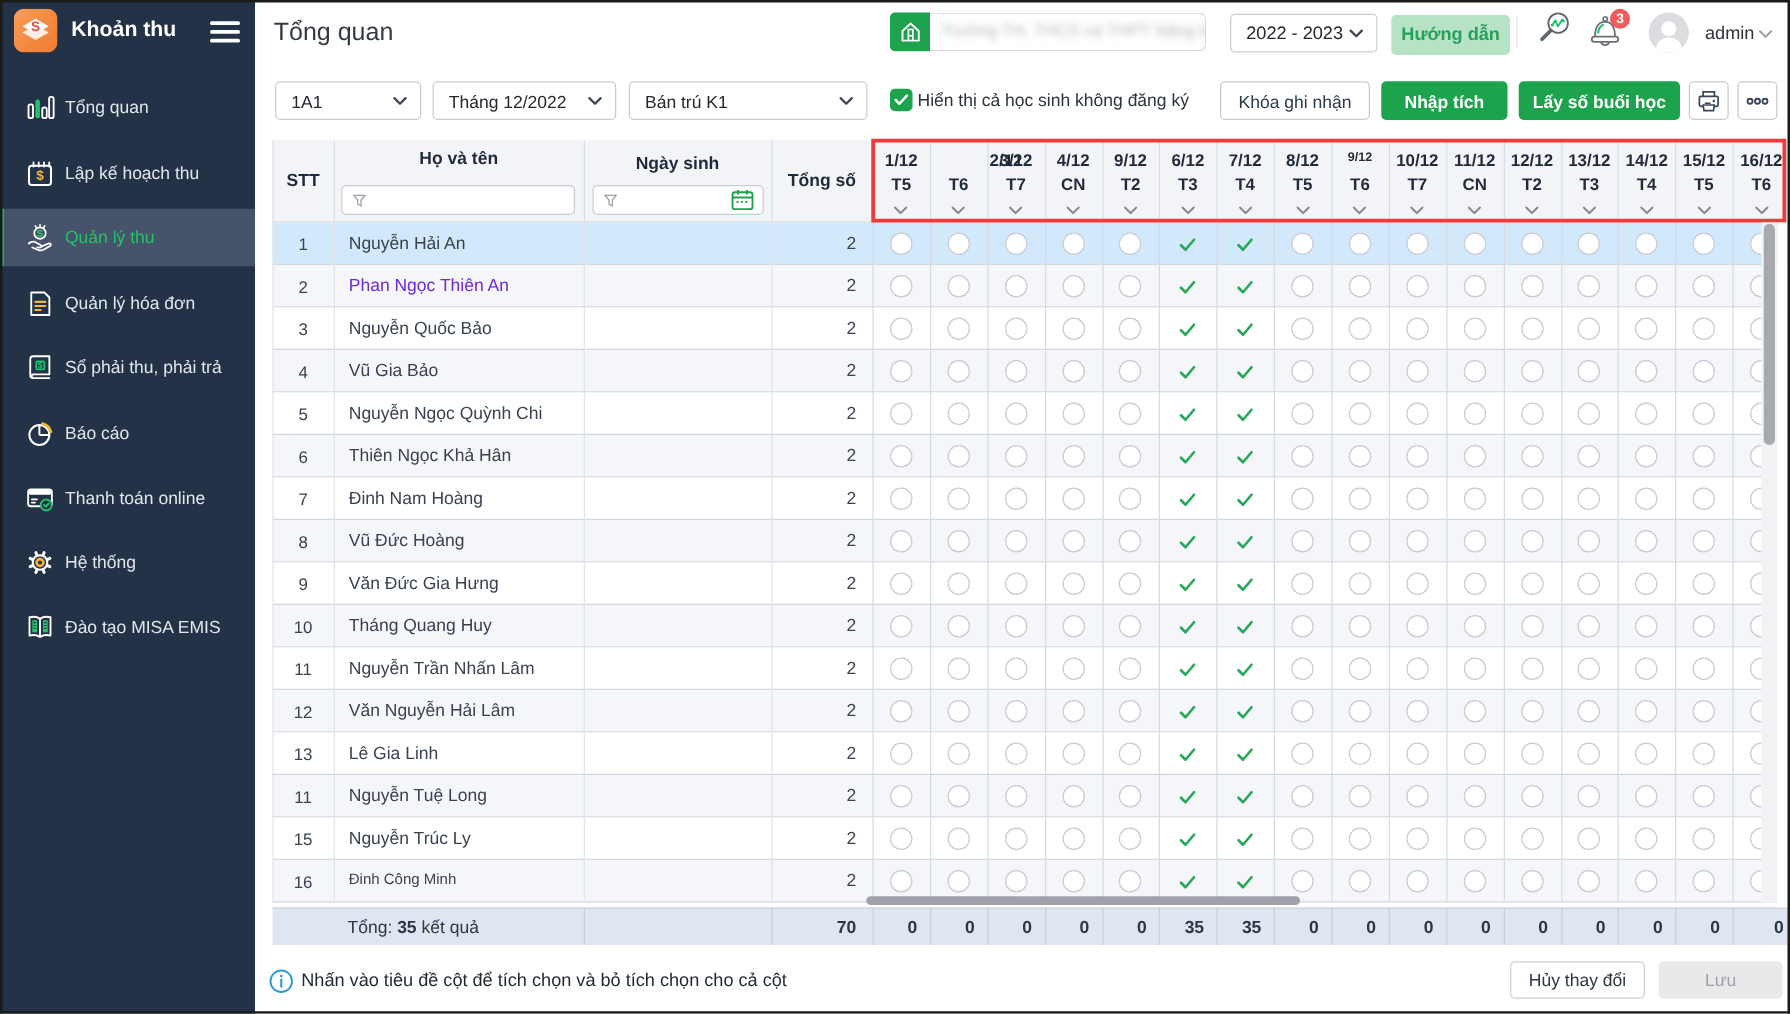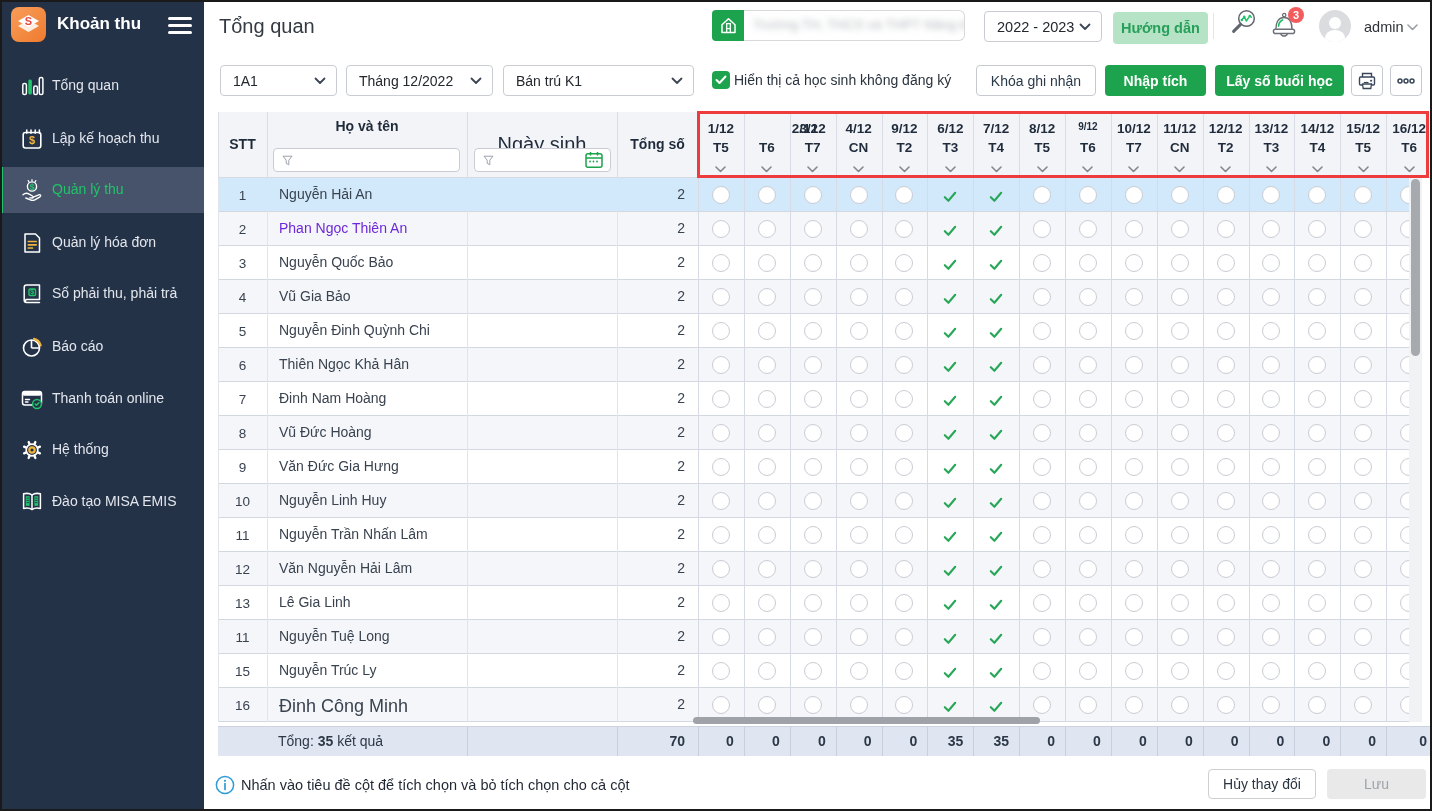--- a/index.html
+++ b/index.html
@@ -207,21 +207,21 @@
 <div class="abs" style="left:1065.0px;top:112px;width:1px;height:66px;background:#dadde5;"></div>
 <div class="abs" style="left:1110.9px;top:112px;width:1px;height:66px;background:#dadde5;"></div>
 <div class="abs" style="left:1156.8px;top:112px;width:1px;height:66px;background:#dadde5;"></div>
 <div class="abs" style="left:1202.6px;top:112px;width:1px;height:66px;background:#dadde5;"></div>
 <div class="abs" style="left:1248.5px;top:112px;width:1px;height:66px;background:#dadde5;"></div>
 <div class="abs" style="left:1294.4px;top:112px;width:1px;height:66px;background:#dadde5;"></div>
 <div class="abs" style="left:1340.2px;top:112px;width:1px;height:66px;background:#dadde5;"></div>
 <div class="abs" style="left:1386.1px;top:112px;width:1px;height:66px;background:#dadde5;"></div>
 <div class="abs flexc" style="left:218px;top:112px;width:49px;height:64px;font-size:14px;font-weight:bold;color:#1f2b3a;">STT</div>
 <div class="abs" style="left:267px;top:118px;width:200px;text-align:center;font-size:14px;font-weight:bold;color:#1f2b3a;">Họ và tên</div>
-<div class="abs" style="left:467px;top:133px;width:150px;text-align:center;font-size:20px;font-weight:normal;color:#1f2b3a;">Ngày sinh</div>
+<div class="abs" style="left:467px;top:122px;width:150px;text-align:center;font-size:14px;font-weight:bold;color:#1f2b3a;">Ngày sinh</div>
 <div class="abs flexc" style="left:617px;top:112px;width:81px;height:64px;font-size:14px;font-weight:bold;color:#1f2b3a;">Tổng số</div>
 <div class="abs" style="left:273px;top:148px;width:187px;height:24px;background:#fff;border:1px solid #c9cdd3;border-radius:4px;display:flex;align-items:center;">
 <span style="margin-left:8px;display:flex;">
       <svg width="11" height="11" viewBox="0 0 11 11" fill="none">
         <path d="M1 1.2 H10 L6.8 5.2 V9.8 L4.2 8.3 V5.2 Z" stroke="#9aa1ab" stroke-width="1"></path>
       </svg>
     </span>
   </div>
 <div class="abs" style="left:474px;top:148px;width:137px;height:24px;background:#fff;border:1px solid #c9cdd3;border-radius:4px;display:flex;align-items:center;">
 <span style="margin-left:8px;display:flex;">
@@ -331,41 +331,41 @@
 <div class="abs" style="left:218px;top:246px;width:1214px;height:34px;background:#ffffff;border-bottom:1px solid #d3d7e0;"></div>
 <div class="abs flexc" style="left:218px;top:246px;width:49px;height:34px;font-size:13.5px;color:#39434f;">3</div>
 <div class="abs" style="left:279px;top:254px;font-size:14px;color:#39434f;">Nguyễn Quốc Bảo</div>
 <div class="abs" style="left:617px;top:254px;width:68px;text-align:right;font-size:14px;color:#39434f;">2</div>
 <div class="abs" style="left:218px;top:280px;width:1214px;height:34px;background:#f5f6fa;border-bottom:1px solid #d3d7e0;"></div>
 <div class="abs flexc" style="left:218px;top:280px;width:49px;height:34px;font-size:13.5px;color:#39434f;">4</div>
 <div class="abs" style="left:279px;top:288px;font-size:14px;color:#39434f;">Vũ Gia Bảo</div>
 <div class="abs" style="left:617px;top:288px;width:68px;text-align:right;font-size:14px;color:#39434f;">2</div>
 <div class="abs" style="left:218px;top:314px;width:1214px;height:34px;background:#ffffff;border-bottom:1px solid #d3d7e0;"></div>
 <div class="abs flexc" style="left:218px;top:314px;width:49px;height:34px;font-size:13.5px;color:#39434f;">5</div>
-<div class="abs" style="left:279px;top:322px;font-size:14px;color:#39434f;">Nguyễn Đinh Quỳnh Chi</div>
+<div class="abs" style="left:279px;top:322px;font-size:14px;color:#39434f;">Nguyễn Ngọc Quỳnh Chi</div>
 <div class="abs" style="left:617px;top:322px;width:68px;text-align:right;font-size:14px;color:#39434f;">2</div>
 <div class="abs" style="left:218px;top:348px;width:1214px;height:34px;background:#f5f6fa;border-bottom:1px solid #d3d7e0;"></div>
 <div class="abs flexc" style="left:218px;top:348px;width:49px;height:34px;font-size:13.5px;color:#39434f;">6</div>
 <div class="abs" style="left:279px;top:356px;font-size:14px;color:#39434f;">Thiên Ngọc Khả Hân</div>
 <div class="abs" style="left:617px;top:356px;width:68px;text-align:right;font-size:14px;color:#39434f;">2</div>
 <div class="abs" style="left:218px;top:382px;width:1214px;height:34px;background:#ffffff;border-bottom:1px solid #d3d7e0;"></div>
 <div class="abs flexc" style="left:218px;top:382px;width:49px;height:34px;font-size:13.5px;color:#39434f;">7</div>
 <div class="abs" style="left:279px;top:390px;font-size:14px;color:#39434f;">Đinh Nam Hoàng</div>
 <div class="abs" style="left:617px;top:390px;width:68px;text-align:right;font-size:14px;color:#39434f;">2</div>
 <div class="abs" style="left:218px;top:416px;width:1214px;height:34px;background:#f5f6fa;border-bottom:1px solid #d3d7e0;"></div>
 <div class="abs flexc" style="left:218px;top:416px;width:49px;height:34px;font-size:13.5px;color:#39434f;">8</div>
 <div class="abs" style="left:279px;top:424px;font-size:14px;color:#39434f;">Vũ Đức Hoàng</div>
 <div class="abs" style="left:617px;top:424px;width:68px;text-align:right;font-size:14px;color:#39434f;">2</div>
 <div class="abs" style="left:218px;top:450px;width:1214px;height:34px;background:#ffffff;border-bottom:1px solid #d3d7e0;"></div>
 <div class="abs flexc" style="left:218px;top:450px;width:49px;height:34px;font-size:13.5px;color:#39434f;">9</div>
 <div class="abs" style="left:279px;top:458px;font-size:14px;color:#39434f;">Văn Đức Gia Hưng</div>
 <div class="abs" style="left:617px;top:458px;width:68px;text-align:right;font-size:14px;color:#39434f;">2</div>
 <div class="abs" style="left:218px;top:484px;width:1214px;height:34px;background:#f5f6fa;border-bottom:1px solid #d3d7e0;"></div>
 <div class="abs flexc" style="left:218px;top:484px;width:49px;height:34px;font-size:13.5px;color:#39434f;">10</div>
-<div class="abs" style="left:279px;top:492px;font-size:14px;color:#39434f;">Nguyễn Linh Huy</div>
+<div class="abs" style="left:279px;top:492px;font-size:14px;color:#39434f;">Tháng Quang Huy</div>
 <div class="abs" style="left:617px;top:492px;width:68px;text-align:right;font-size:14px;color:#39434f;">2</div>
 <div class="abs" style="left:218px;top:518px;width:1214px;height:34px;background:#ffffff;border-bottom:1px solid #d3d7e0;"></div>
 <div class="abs flexc" style="left:218px;top:518px;width:49px;height:34px;font-size:13.5px;color:#39434f;">11</div>
 <div class="abs" style="left:279px;top:526px;font-size:14px;color:#39434f;">Nguyễn Trần Nhấn Lâm</div>
 <div class="abs" style="left:617px;top:526px;width:68px;text-align:right;font-size:14px;color:#39434f;">2</div>
 <div class="abs" style="left:218px;top:552px;width:1214px;height:34px;background:#f5f6fa;border-bottom:1px solid #d3d7e0;"></div>
 <div class="abs flexc" style="left:218px;top:552px;width:49px;height:34px;font-size:13.5px;color:#39434f;">12</div>
 <div class="abs" style="left:279px;top:560px;font-size:14px;color:#39434f;">Văn Nguyễn Hải Lâm</div>
 <div class="abs" style="left:617px;top:560px;width:68px;text-align:right;font-size:14px;color:#39434f;">2</div>
 <div class="abs" style="left:218px;top:586px;width:1214px;height:34px;background:#ffffff;border-bottom:1px solid #d3d7e0;"></div>
@@ -375,21 +375,21 @@
 <div class="abs" style="left:218px;top:620px;width:1214px;height:34px;background:#f5f6fa;border-bottom:1px solid #d3d7e0;"></div>
 <div class="abs flexc" style="left:218px;top:620px;width:49px;height:34px;font-size:13.5px;color:#39434f;">11</div>
 <div class="abs" style="left:279px;top:628px;font-size:14px;color:#39434f;">Nguyễn Tuệ Long</div>
 <div class="abs" style="left:617px;top:628px;width:68px;text-align:right;font-size:14px;color:#39434f;">2</div>
 <div class="abs" style="left:218px;top:654px;width:1214px;height:34px;background:#ffffff;border-bottom:1px solid #d3d7e0;"></div>
 <div class="abs flexc" style="left:218px;top:654px;width:49px;height:34px;font-size:13.5px;color:#39434f;">15</div>
 <div class="abs" style="left:279px;top:662px;font-size:14px;color:#39434f;">Nguyễn Trúc Ly</div>
 <div class="abs" style="left:617px;top:662px;width:68px;text-align:right;font-size:14px;color:#39434f;">2</div>
 <div class="abs" style="left:218px;top:688px;width:1214px;height:34px;background:#f5f6fa;border-bottom:1px solid #d3d7e0;"></div>
 <div class="abs flexc" style="left:218px;top:688px;width:49px;height:34px;font-size:13.5px;color:#39434f;">16</div>
-<div class="abs" style="left:279px;top:696px;font-size:18px;color:#39434f;">Đinh Công Minh</div>
+<div class="abs" style="left:279px;top:696px;font-size:12px;color:#39434f;">Đinh Công Minh</div>
 <div class="abs" style="left:617px;top:696px;width:68px;text-align:right;font-size:14px;color:#39434f;">2</div>
 <div class="abs" style="left:218px;top:178px;width:1px;height:544px;background:#e1e4eb;"></div>
 <div class="abs" style="left:267px;top:178px;width:1px;height:544px;background:#e1e4eb;"></div>
 <div class="abs" style="left:467px;top:178px;width:1px;height:544px;background:#e1e4eb;"></div>
 <div class="abs" style="left:617px;top:178px;width:1px;height:544px;background:#e1e4eb;"></div>
 <div class="abs" style="left:698.0px;top:178px;width:1px;height:544px;background:#d6dae4;"></div>
 <div class="abs" style="left:743.9px;top:178px;width:1px;height:544px;background:#d6dae4;"></div>
 <div class="abs" style="left:789.8px;top:178px;width:1px;height:544px;background:#d6dae4;"></div>
 <div class="abs" style="left:835.6px;top:178px;width:1px;height:544px;background:#d6dae4;"></div>
 <div class="abs" style="left:881.5px;top:178px;width:1px;height:544px;background:#d6dae4;"></div>

